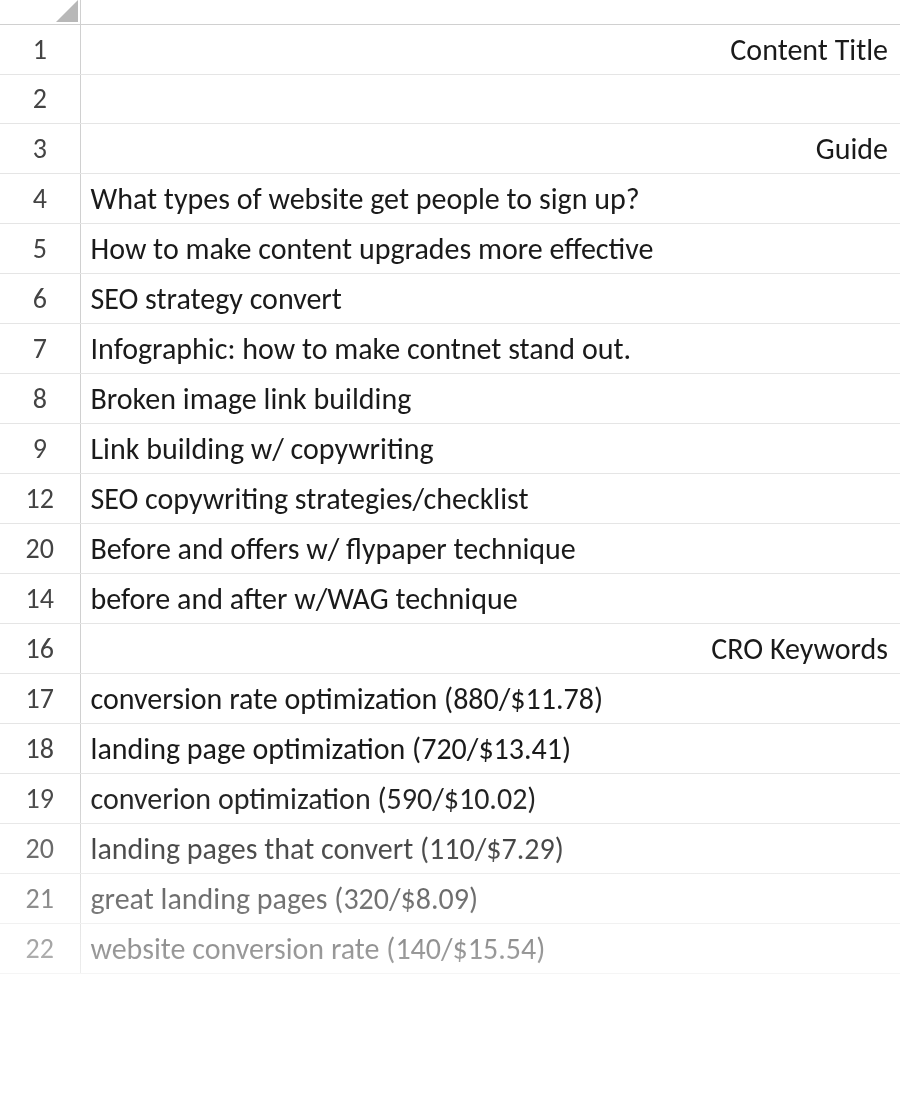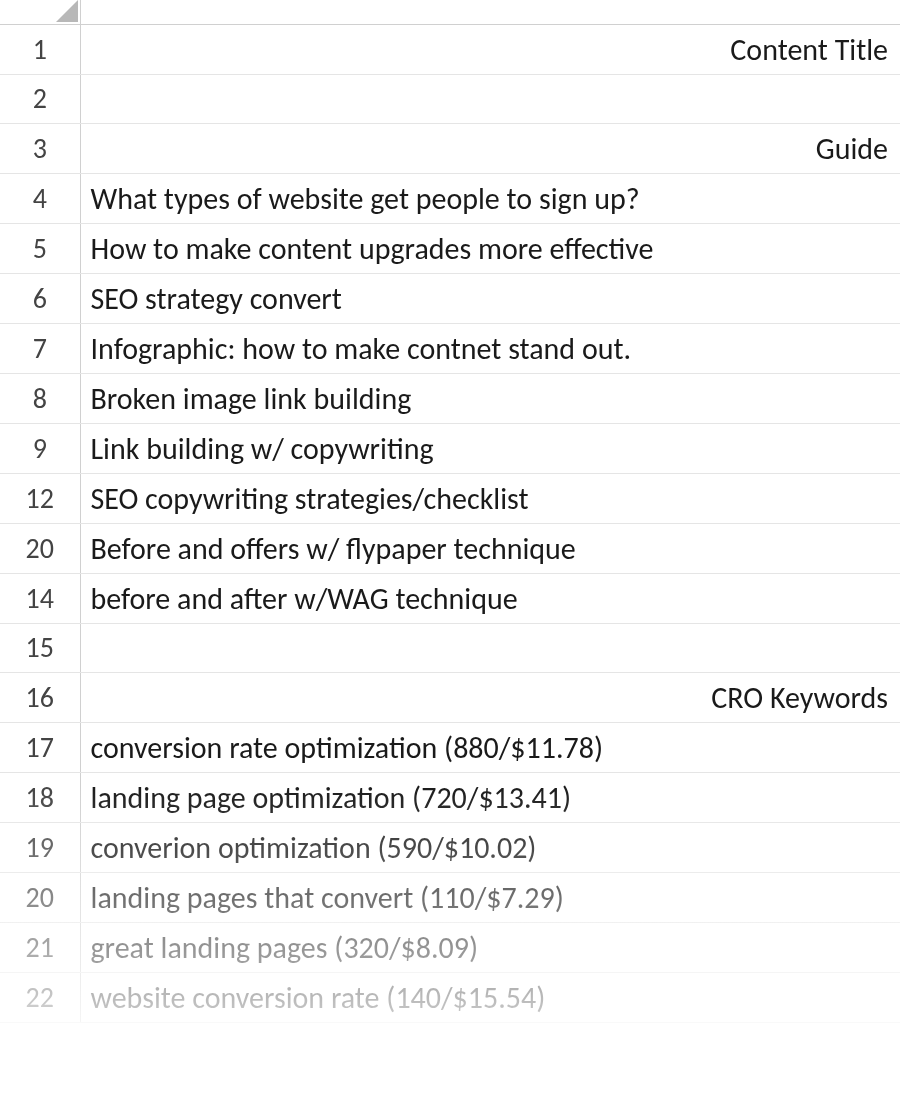--- a/index.html
+++ b/index.html
@@ -123,24 +123,20 @@
     </div>
     <div class="row">
       <div class="row-num">20</div>
       <div class="cell">Before and offers w/ flypaper technique</div>
     </div>
     <div class="row">
       <div class="row-num">14</div>
       <div class="cell">before and after w/WAG technique</div>
     </div>
     <div class="row">
-      <div class="row-num">15</div>
-      <div class="cell"></div>
-    </div>
-    <div class="row">
       <div class="row-num">16</div>
       <div class="cell bold">CRO Keywords</div>
     </div>
     <div class="row">
       <div class="row-num">17</div>
       <div class="cell">conversion rate optimization (880/$11.78)</div>
     </div>
     <div class="row">
       <div class="row-num">18</div>
       <div class="cell">landing  page optimization (720/$13.41)</div>

